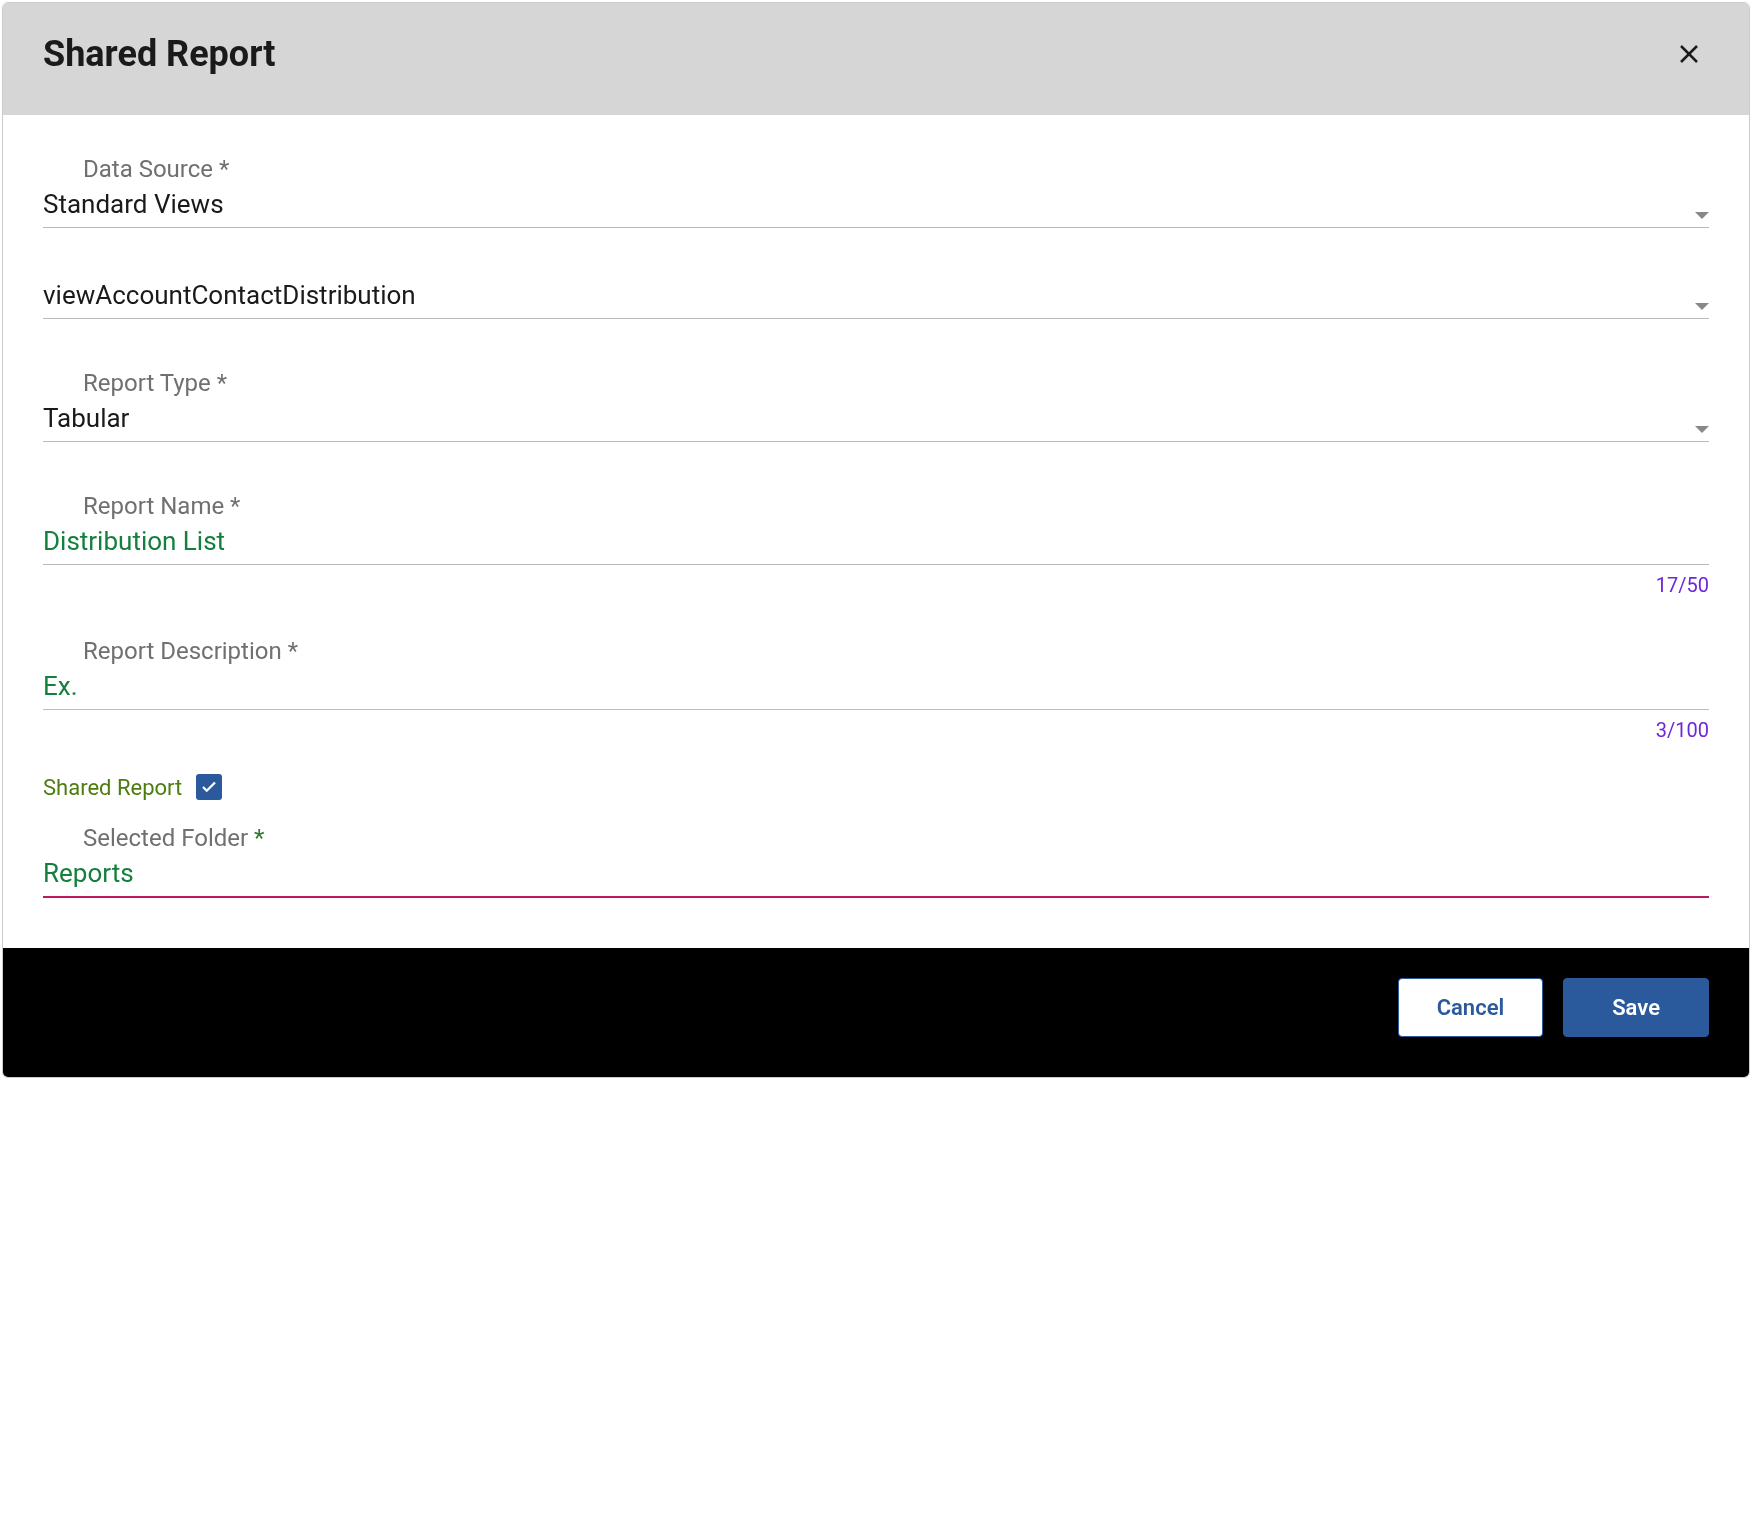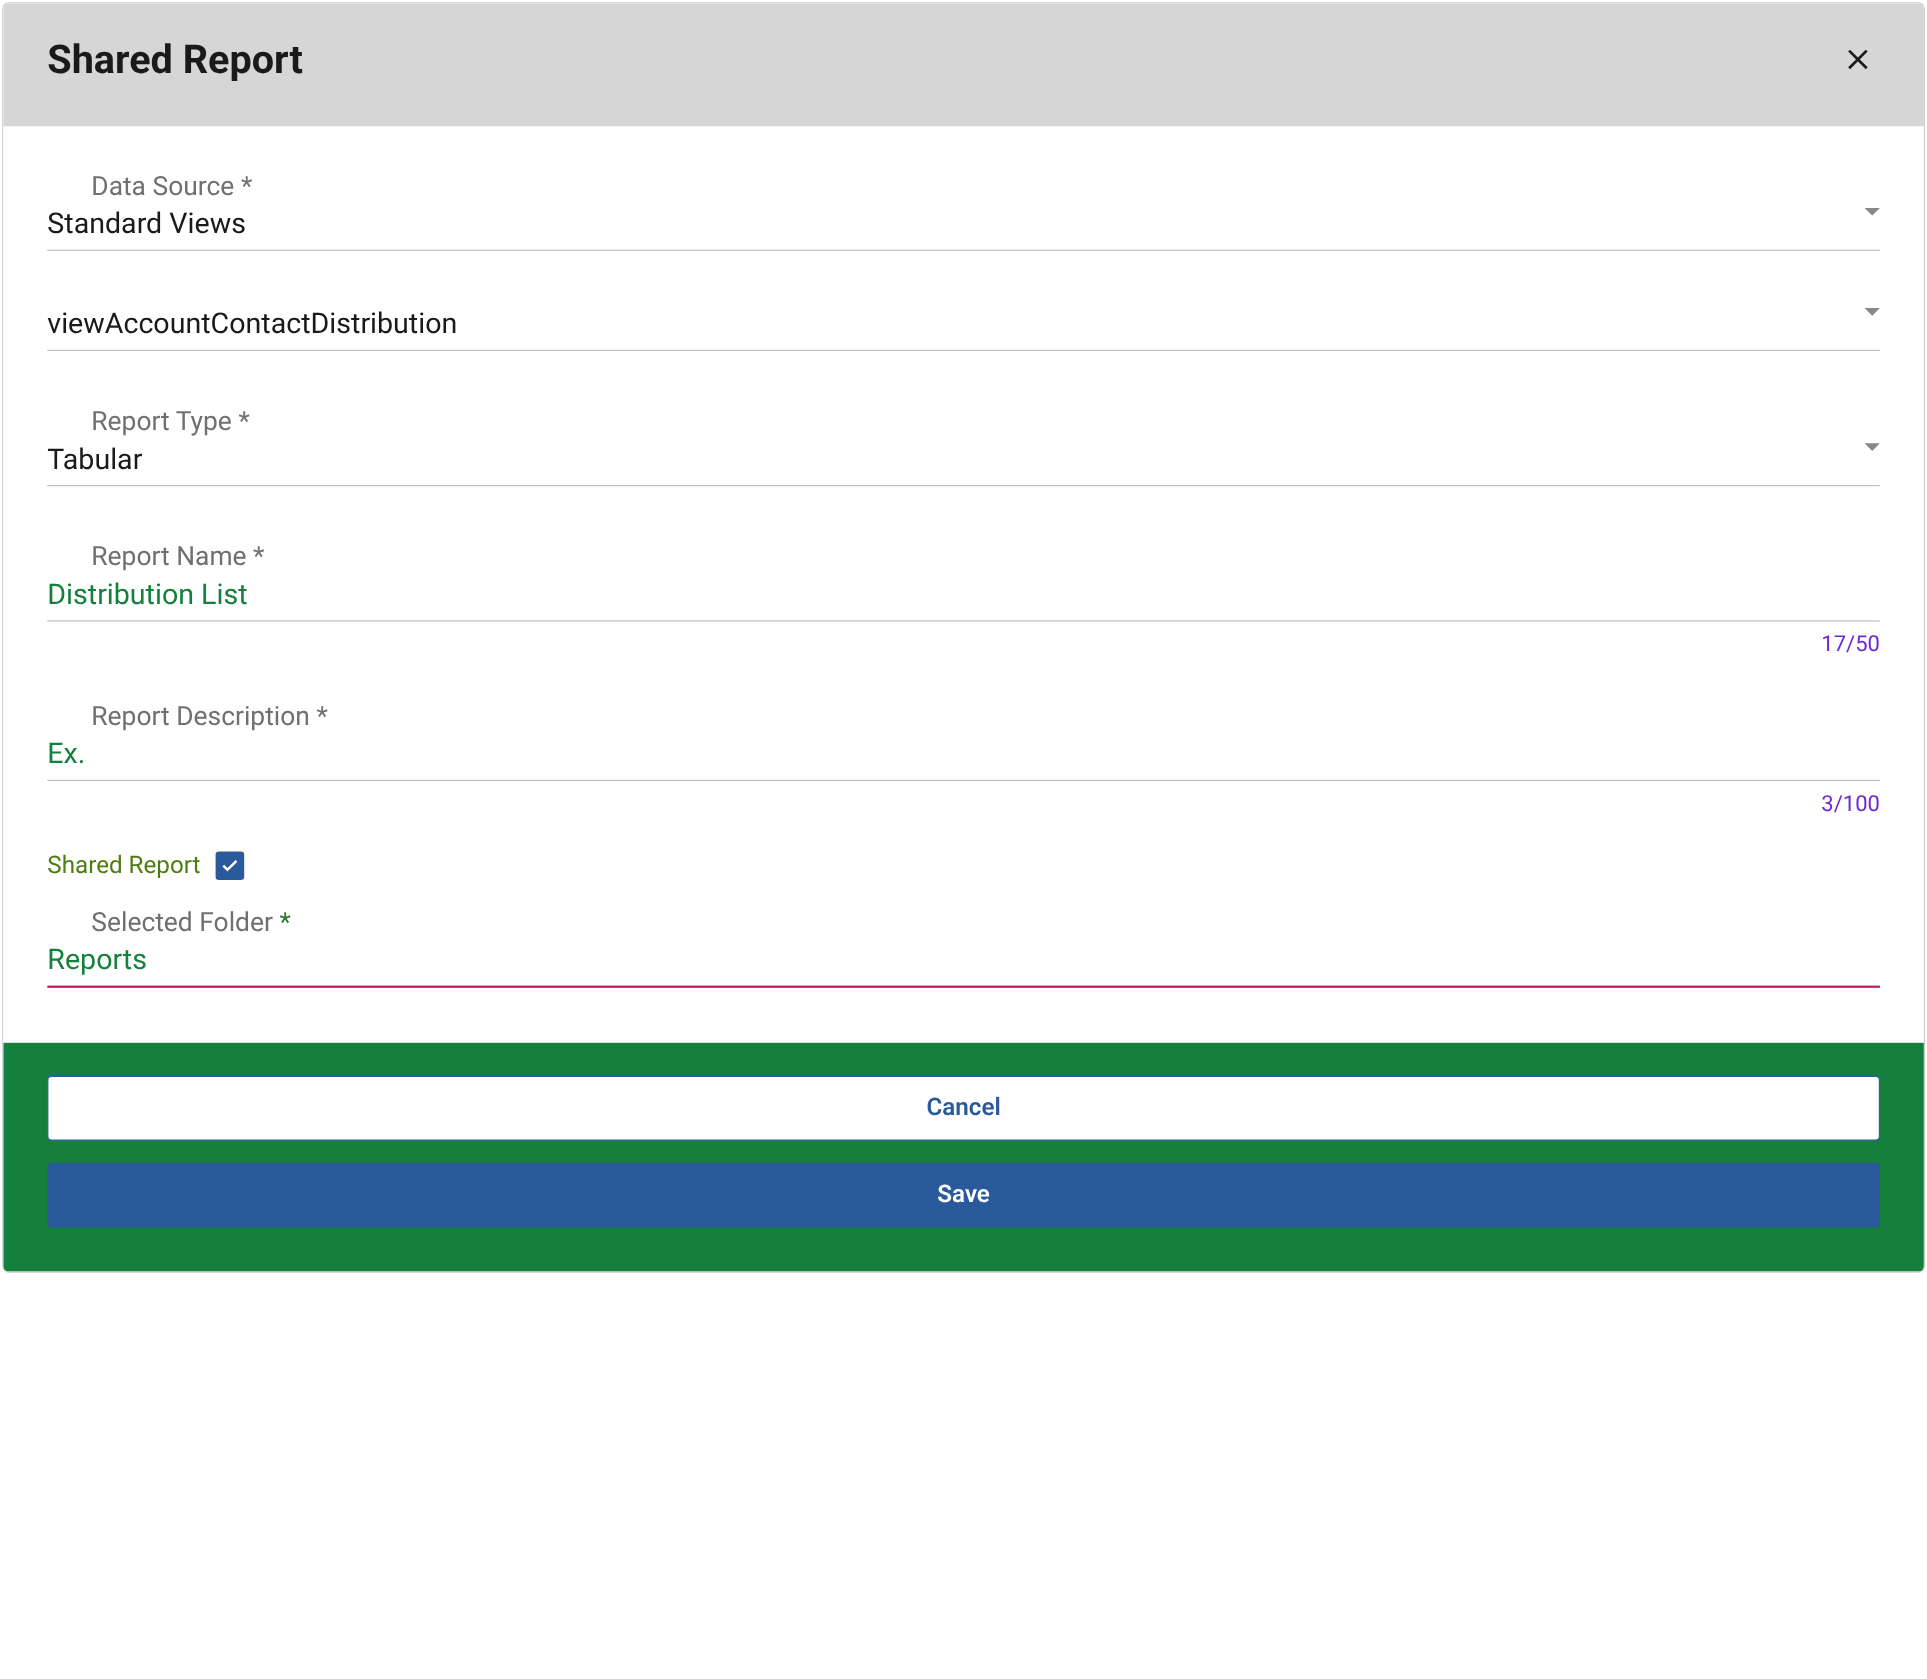--- a/index.html
+++ b/index.html
@@ -63,21 +63,21 @@
       display: block;
       margin-left: 40px;
     }
     .field-value {
       font-size: 26px;
       color: #1a1a1a;
       padding: 2px 0 8px 0;
       border-bottom: 1px solid #bbb;
       display: flex;
       justify-content: space-between;
-      align-items: flex-start;
+      align-items: flex-end;
     }
     .field-value.active {
       border-bottom: 2px solid #be185d;
     }
     .field-input {
       border: none;
       outline: none;
       font-size: 26px;
       color: #15803d;
       width: 100%;
@@ -130,22 +130,21 @@
       color: #2a7a2a;
     }
     .selected-folder-field .field-label .required-star {
       color: #2a7a2a;
     }
     .dialog-footer {
       padding: 30px 40px 40px 40px;
       display: flex;
       justify-content: flex-end;
       gap: 20px;
-      background: #15803d;
-      flex-direction: column;
+      background: #000000;
     }
     .btn {
       padding: 16px 38px;
       font-size: 22px;
       font-weight: 600;
       border-radius: 4px;
       cursor: pointer;
       font-family: inherit;
     }
     .btn-cancel {

